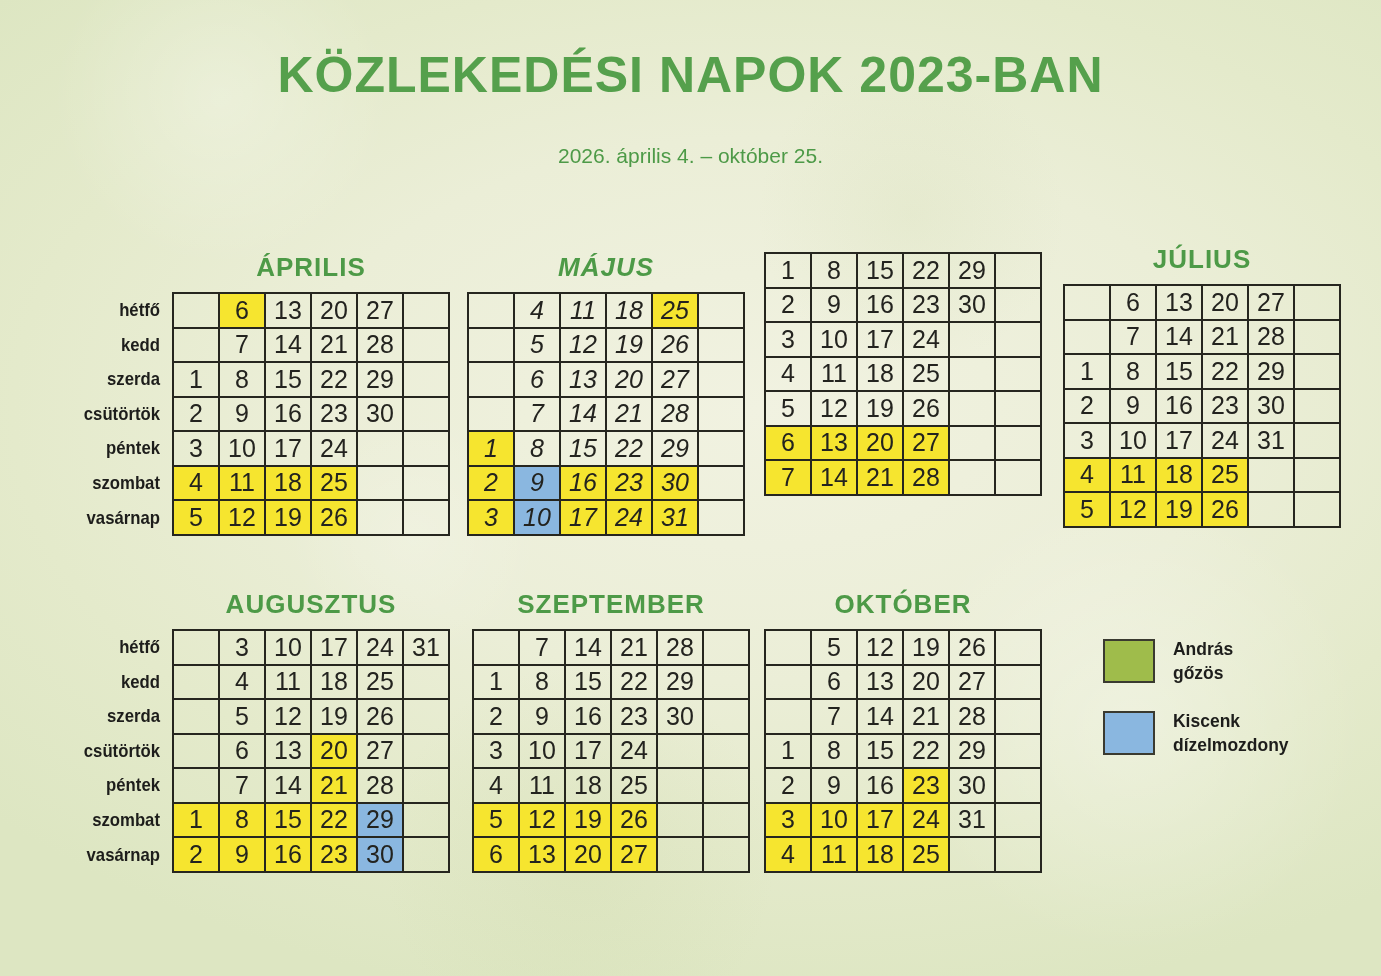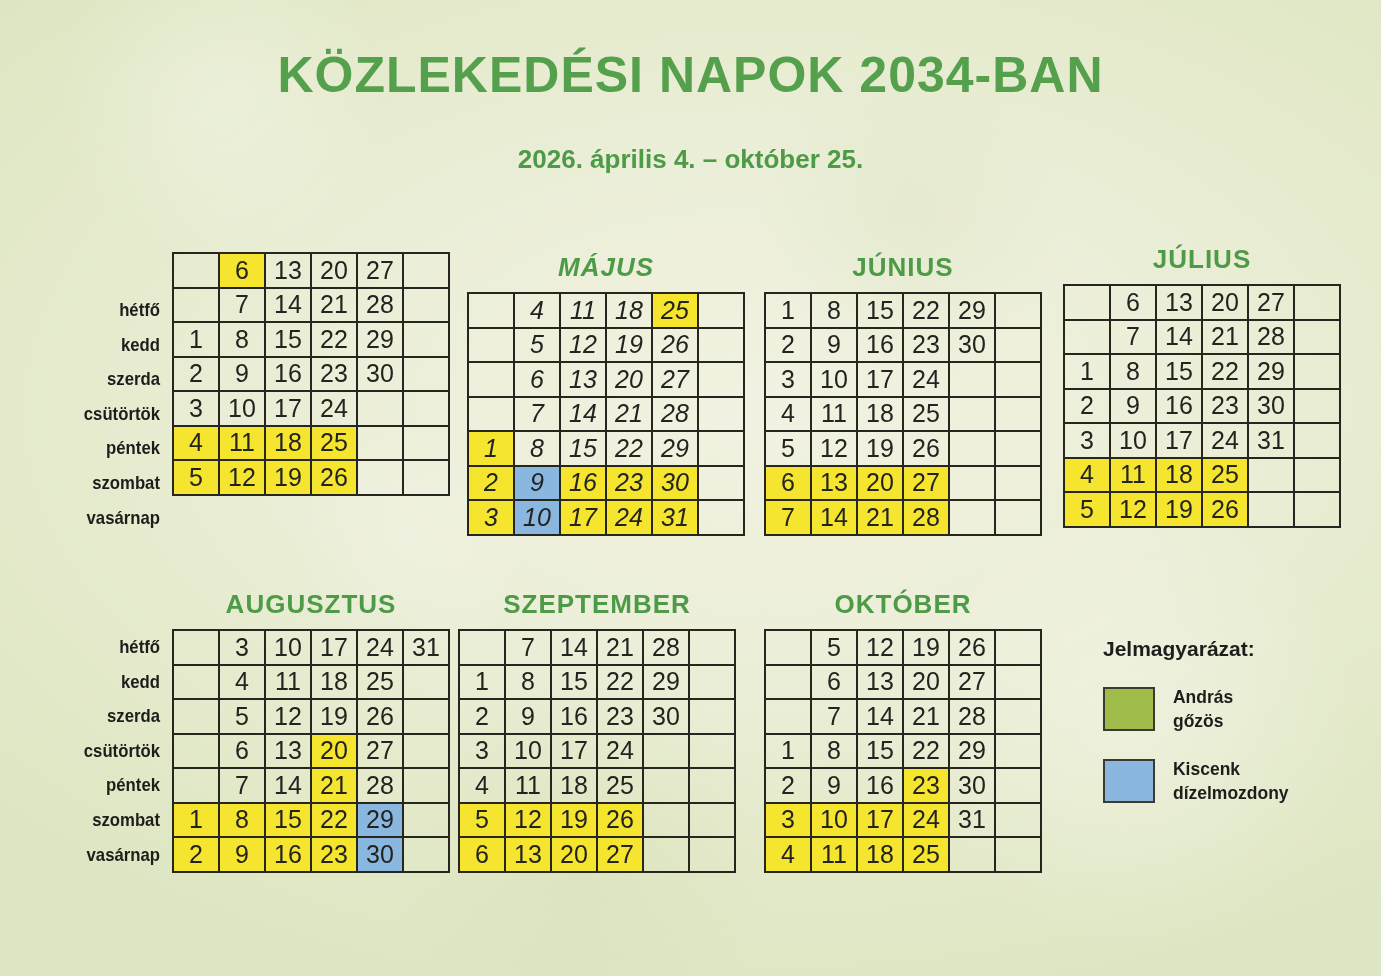--- a/index.html
+++ b/index.html
@@ -20,21 +20,21 @@
       radial-gradient(circle 220px at 66% 22%, rgba(186,203,140,0.13), transparent 70%),
       radial-gradient(circle 180px at 30% 55%, rgba(255,255,255,0.18), transparent 70%);
   }
 
   .page-title {
     position:absolute; top:46px; left:0; width:100%; text-align:center;
     font-size:50px; font-weight:bold; letter-spacing:1px; color:#55a04c;
   }
   .subtitle {
     position:absolute; top:144px; left:0; width:100%; text-align:center;
-    font-size:26px; font-weight:bold; color:#4d9a47;
+    font-size:21px; font-weight:normal; color:#4d9a47;
   }
   .description {
     position:absolute; top:184px; left:0; width:100%; text-align:center;
     font-size:23px; color:#55a04c;
   }
 
   .month { position:absolute; }
   .month-title {
     height:30px; line-height:30px; margin-bottom:10px; text-align:center;
     font-size:26px; font-weight:bold; letter-spacing:1px; color:#4d9a47;
@@ -63,21 +63,21 @@
   .footer {
     position:absolute; top:916px; left:0; width:100%; text-align:center;
     font-size:18px; font-style:italic; color:#1d1d1b;
   }
 </style>
 </head>
 <body>
 
 <div class="page">
 
-  <div class="page-title">KÖZLEKEDÉSI NAPOK 2034-BAN</div>
+  <div class="page-title">KÖZLEKEDÉSI NAPOK 2023-BAN</div>
   <div class="subtitle">2026. április 4. – október 25.</div>
 
   <div class="day-col" style="top:293px;">
       <div class="day-label">hétfő</div>
       <div class="day-label">kedd</div>
       <div class="day-label">szerda</div>
       <div class="day-label">csütörtök</div>
       <div class="day-label">péntek</div>
       <div class="day-label">szombat</div>
       <div class="day-label">vasárnap</div>
@@ -86,20 +86,21 @@
       <div class="day-label">hétfő</div>
       <div class="day-label">kedd</div>
       <div class="day-label">szerda</div>
       <div class="day-label">csütörtök</div>
       <div class="day-label">péntek</div>
       <div class="day-label">szombat</div>
       <div class="day-label">vasárnap</div>
     </div>
 
   <div class="month" style="left:172px; top:252px;">
+    <div class="month-title">ÁPRILIS</div>
     <table class="cal">
         <tbody>
           <tr>
             <td></td>
             <td style="background-color: rgb(246, 229, 47);">6</td>
             <td>13</td>
             <td>20</td>
             <td>27</td>
             <td></td>
           </tr>
@@ -211,21 +212,20 @@
             <td style="background-color: rgb(138, 183, 224);">10</td>
             <td style="background-color: rgb(246, 229, 47);">17</td>
             <td style="background-color: rgb(246, 229, 47);">24</td>
             <td style="background-color: rgb(246, 229, 47);">31</td>
             <td></td>
           </tr>
         </tbody>
       </table>
   </div>
   <div class="month" style="left:764px; top:252px;">
-    <div class="month-title">JÚNIUS</div>
     <table class="cal">
         <tbody>
           <tr>
             <td>1</td>
             <td>8</td>
             <td>15</td>
             <td>22</td>
             <td>29</td>
             <td></td>
           </tr>
@@ -400,21 +400,21 @@
             <td style="background-color: rgb(246, 229, 47);">2</td>
             <td style="background-color: rgb(246, 229, 47);">9</td>
             <td style="background-color: rgb(246, 229, 47);">16</td>
             <td style="background-color: rgb(246, 229, 47);">23</td>
             <td style="background-color: rgb(138, 183, 224);">30</td>
             <td></td>
           </tr>
         </tbody>
       </table>
   </div>
-  <div class="month" style="left:458px; top:589px;">
+  <div class="month" style="left:472px; top:589px;">
     <div class="month-title">SZEPTEMBER</div>
     <table class="cal">
         <tbody>
           <tr>
             <td></td>
             <td>7</td>
             <td>14</td>
             <td>21</td>
             <td>28</td>
             <td></td>
@@ -528,21 +528,20 @@
             <td style="background-color: rgb(246, 229, 47);">18</td>
             <td style="background-color: rgb(246, 229, 47);">25</td>
             <td></td>
             <td></td>
           </tr>
         </tbody>
       </table>
   </div>
 
   <div class="legend">
-    <div class="legend-title">Jelmagyarázat:</div>
     <div>
         <div class="legend-item">
           <div class="swatch" style="background-color: rgb(159, 188, 75);"></div>
           <div class="legend-label">
             <div>András</div>
             <div>gőzös</div>
           </div>
         </div>
         <div class="legend-item">
           <div class="swatch" style="background-color: rgb(138, 183, 224);"></div>

